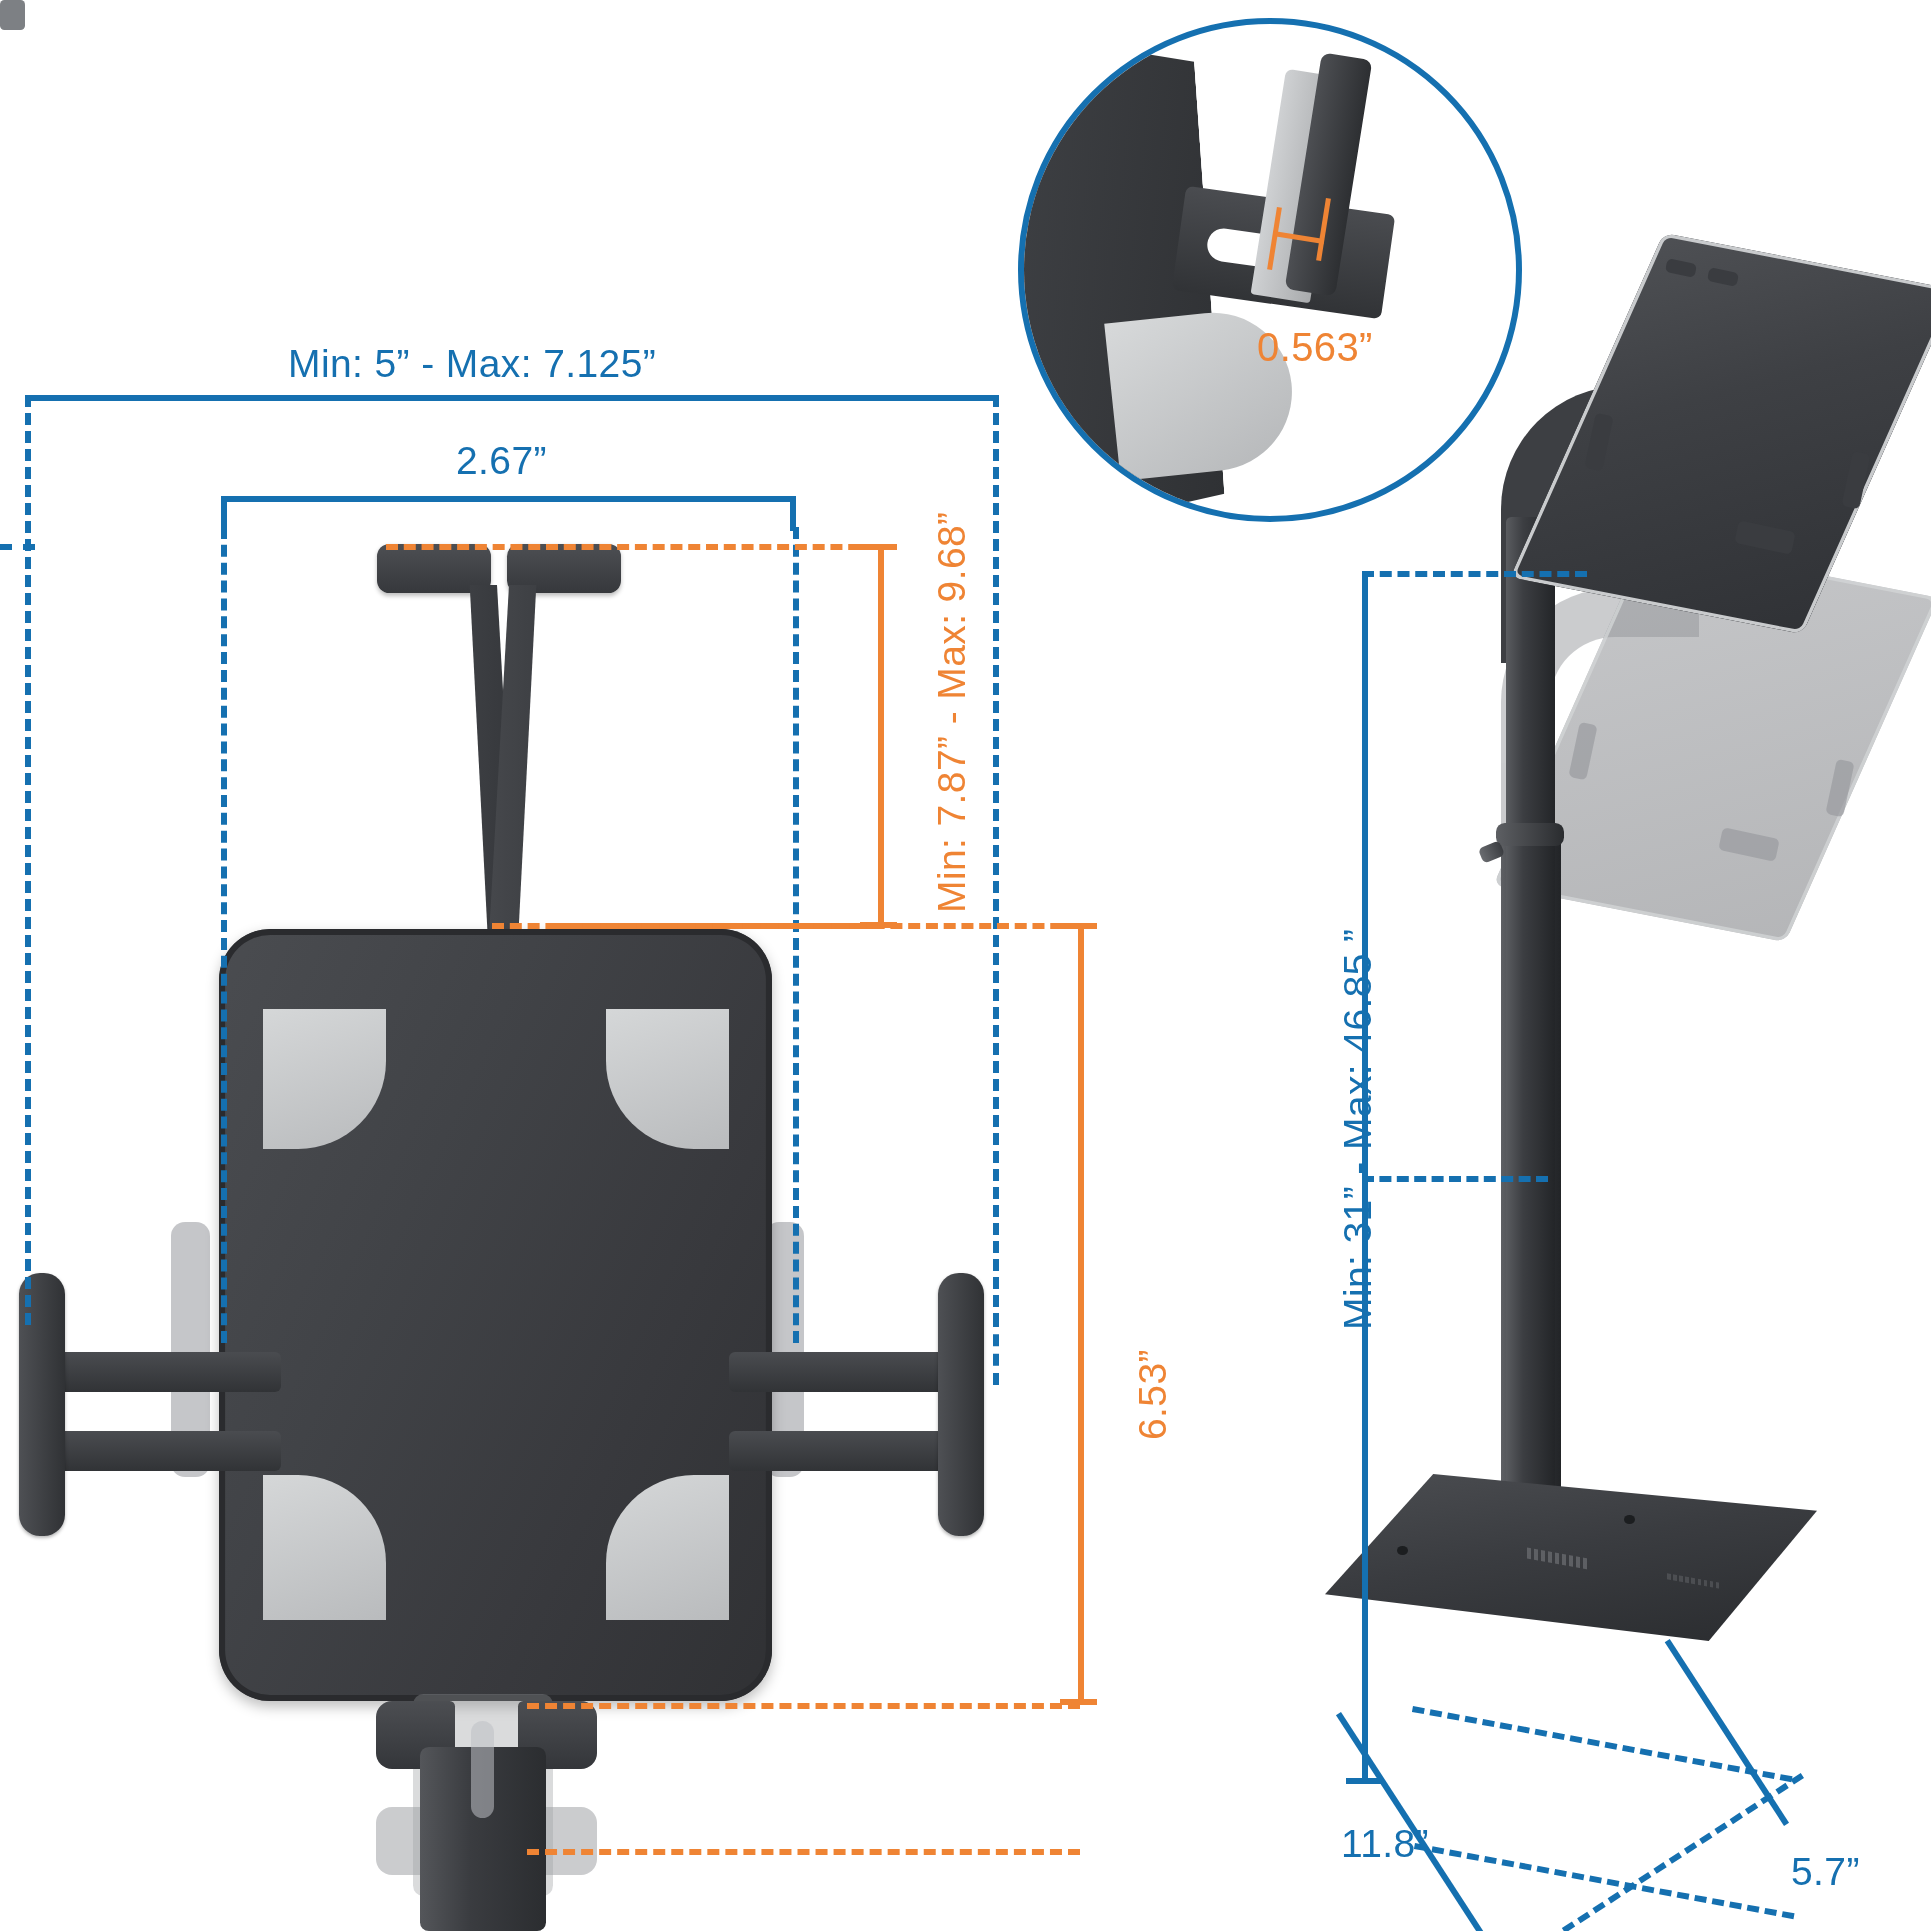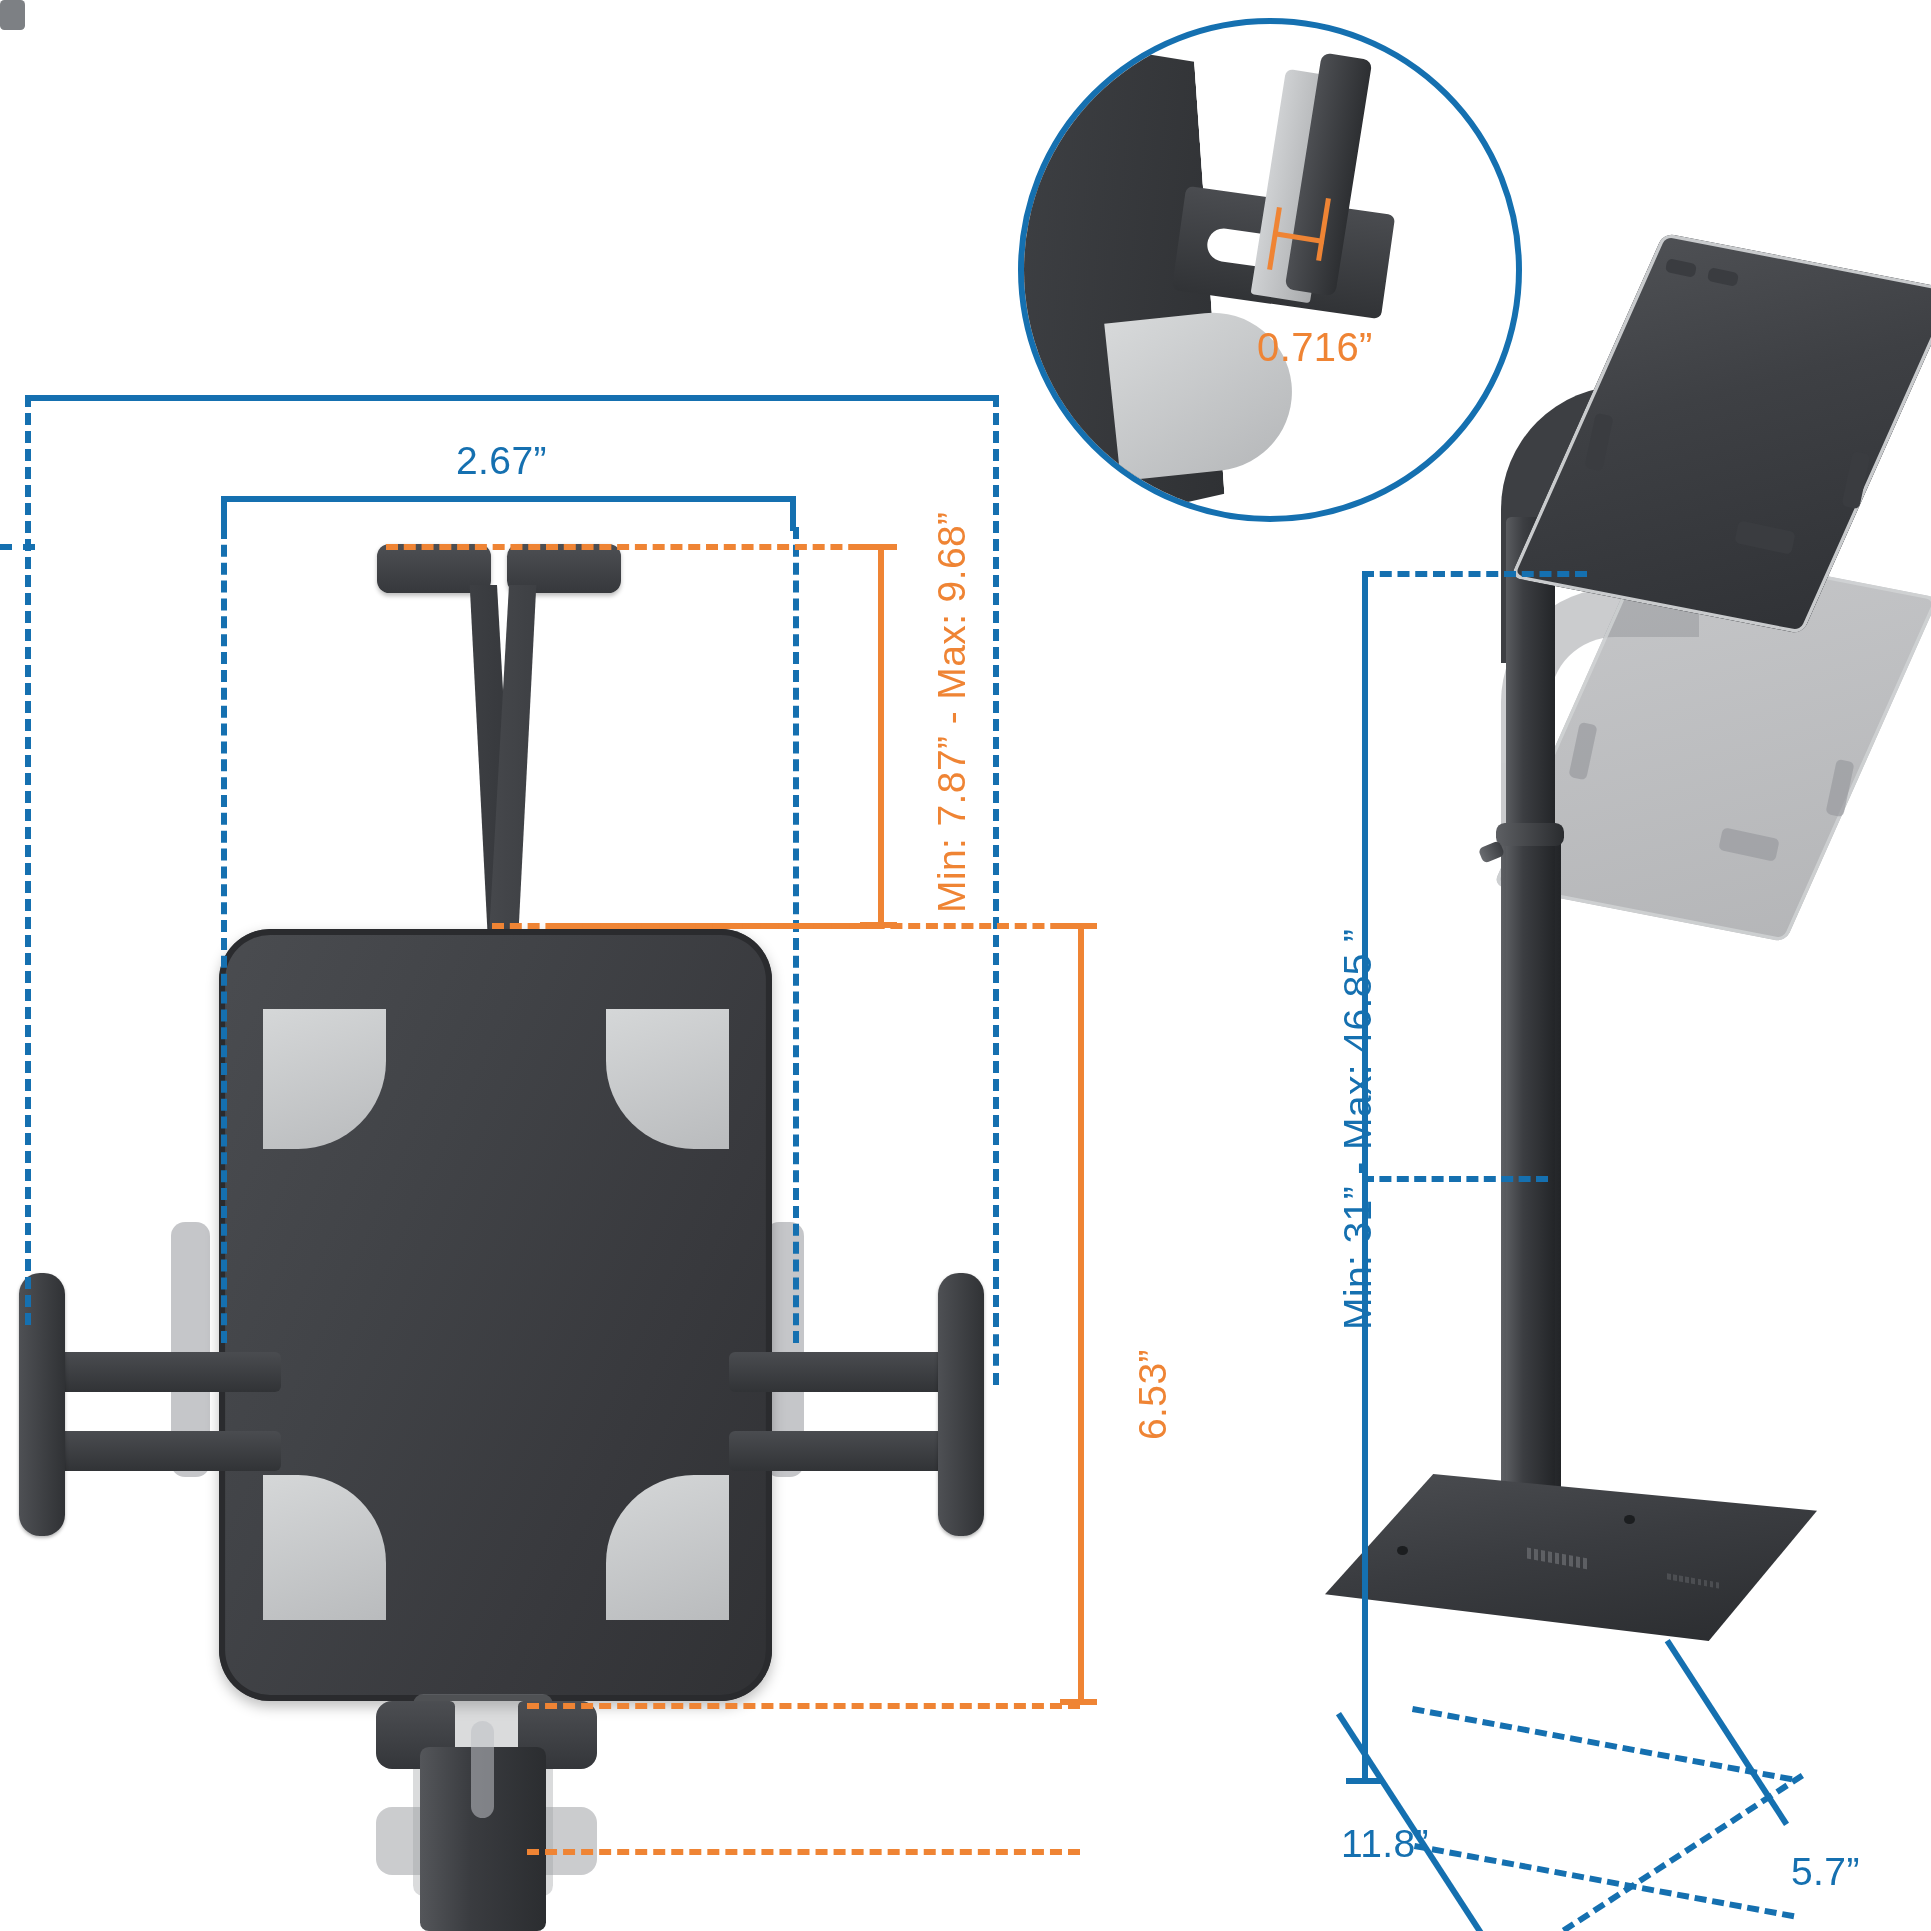--- a/index.html
+++ b/index.html
@@ -162,20 +162,21 @@
     <div class="btmjawL" style="left:376px;top:1701px;"></div>
     <div class="btmjawR" style="left:518px;top:1701px;"></div>
     <div id="postFront"></div>
     <div id="slot"></div>
   </div>
 
   <div class="solidH" style="left:24.6px;top:395px;width:974px;"></div>
   <div class="dashV" style="left:24.6px;top:395px;height:930px;"></div>
   <div class="dashV" style="left:993px;top:395px;height:930px;"></div>
   <div class="dashH" style="left:0px;top:544px;width:35px;"></div>
+  <div class="dimlabel" style="left:288px;top:342px;">Min: 5” - Max: 7.125”</div>
 
   <div class="solidH" style="left:221px;top:496px;width:575px;"></div>
   <div class="solidV" style="left:221px;top:496px;height:35px;"></div>
   <div class="solidV" style="left:790px;top:496px;height:35px;"></div>
   <div class="dashV" style="left:221px;top:527px;height:816px;"></div>
   <div class="dashV" style="left:793px;top:527px;height:816px;"></div>
   <div class="dimlabel" style="left:456px;top:439px;">2.67”</div>
 
   <div class="dashH o" style="left:386px;top:544px;width:492px;"></div>
   <div class="dashH o" style="left:492px;top:923px;width:386px;"></div>
@@ -198,21 +199,21 @@
     <div id="coBack"></div>
     <div id="coPadBig"></div>
     <div id="coArm"></div>
     <div id="coArmSlot"></div>
     <div id="coJawGrey"></div>
     <div id="coJawBlack"></div>
     <div class="coTick" style="left:248px;top:183px;height:63px;transform:rotate(9deg);"></div>
     <div class="coTick" style="left:297px;top:174px;height:63px;transform:rotate(9deg);"></div>
     <div id="coDimLine" style="left:249px;top:211px;width:51px;transform:rotate(9deg);"></div>
   </div>
-  <div class="dimlabel orange" style="left:1257px;top:325px;font-size:40px;">0.716”</div>
+  <div class="dimlabel orange" style="left:1257px;top:325px;font-size:40px;">0.563”</div>
 
   <div id="stand">
     <div id="gooseneckGhost"></div>
     <div id="tabGhost" class="tabShell"></div>
     <div class="tclipg" style="left:439px;top:351px;width:30px;height:14px;transform:rotate(12deg);"></div>
     <div class="tclipg" style="left:481px;top:360px;width:30px;height:14px;transform:rotate(12deg);"></div>
     <div class="tclipg" style="left:363px;top:504px;width:17.6px;height:56px;transform:rotate(12deg);"></div>
     <div class="tclipg" style="left:620px;top:541px;width:17.6px;height:56px;transform:rotate(12deg);"></div>
     <div class="tclipg" style="left:509px;top:614px;width:58px;height:23px;transform:rotate(12deg);"></div>
 

